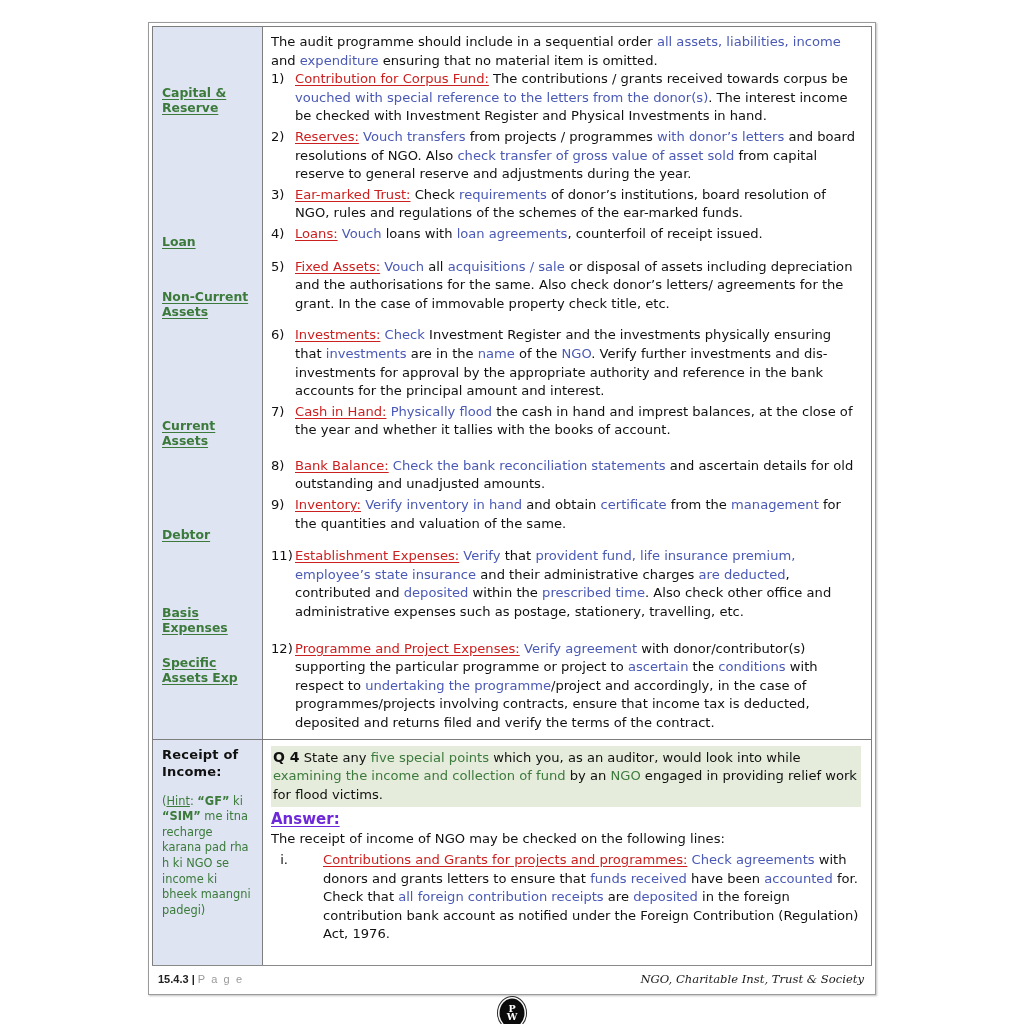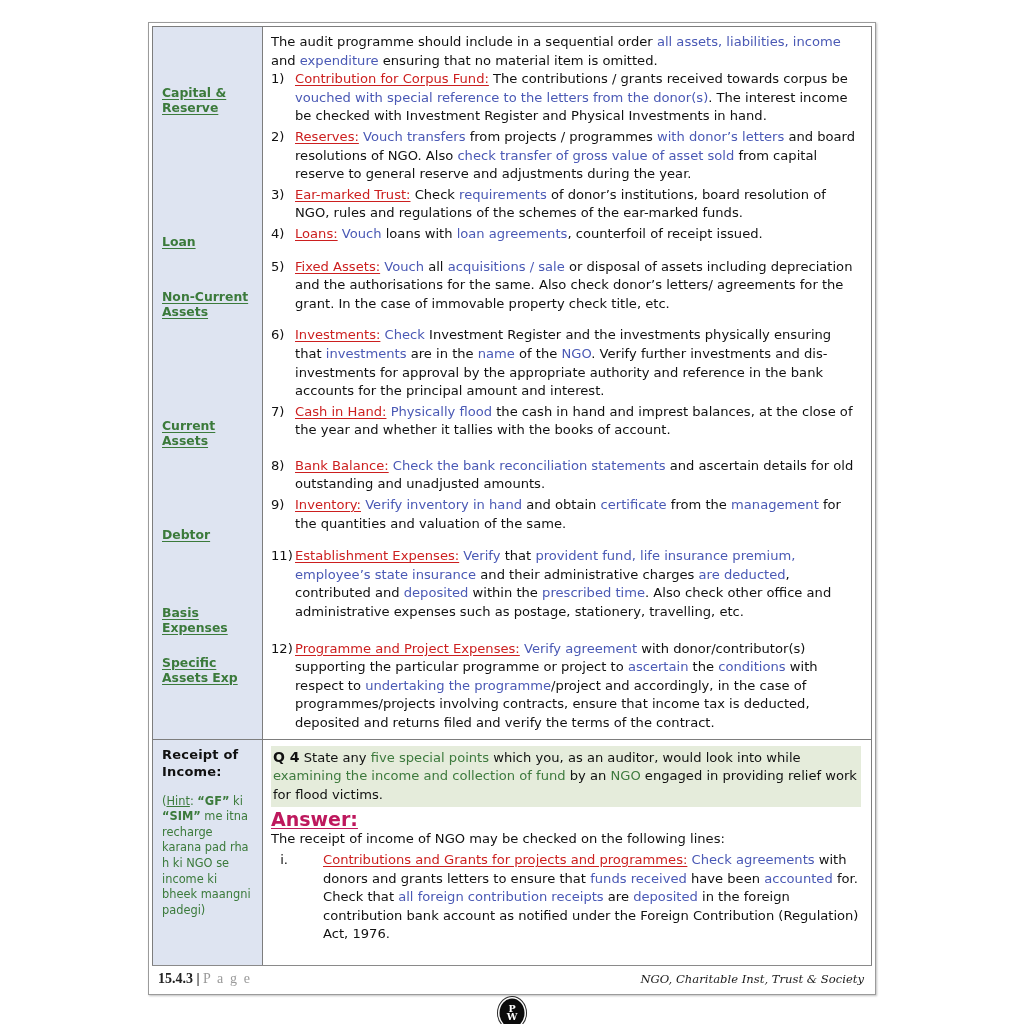--- a/index.html
+++ b/index.html
@@ -109,25 +109,25 @@
     background:#e5ecdb;
     padding:2px 4px 3px 2px;
     margin:0 0 3px 0;
     font-size:13.1px;
     line-height:18.6px;
     color:#111;
   }
   .qbox .qnum{font-weight:bold;font-size:14px;}
   .grn{color:#3d7a3d;}
   .answer{
-    color:#be185d;
+    color:#6d28d9;
     font-weight:bold;
     text-decoration:underline;
     text-underline-offset:2px;
-    font-size:19px;
+    font-size:15px;
     line-height:19px;
     margin:0 0 1px 0;
   }
   ol.romlist{margin:0;padding:0;list-style:none;}
   ol.romlist li{
     display:flex;
     font-size:13.1px;
     line-height:18.6px;
     color:#111;
   }
@@ -140,21 +140,21 @@
   
   .footer{
     flex:0 0 auto;
     height:26px;
     border-top:1px solid #8a8a8a;
     display:flex;align-items:center;
     justify-content:space-between;
     padding:0 8px 0 6px;
     box-sizing:border-box;
   }
-  .f-left{font-size:14px;color:#222;font-family:Liberation Serif, serif;}
+  .f-left{font-size:11px;color:#222;font-family:Liberation Sans, sans-serif;}
   .f-left b{font-weight:bold;}
   .f-left span.pg{color:#9a9a9a;letter-spacing:1.6px;font-weight:normal;}
   .f-right{
     font-family:"DejaVu Serif","Liberation Serif",serif;
     font-style:italic;font-size:11.6px;color:#1a1a1a;
   }
   
   .logo-wrap{
     position:absolute;
     left:0;right:0;top:1000px;

